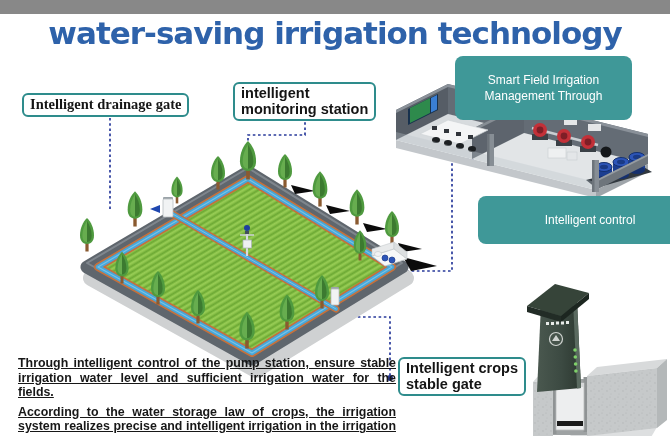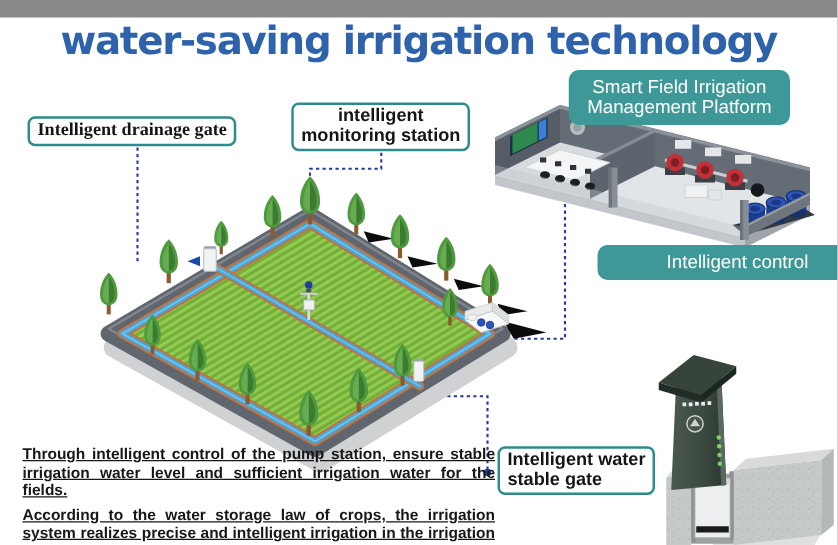--- a/index.html
+++ b/index.html
@@ -15,33 +15,33 @@
     position:relative;width:670px;height:436px;background:#ffffff;
     overflow:hidden;margin:14px auto;
   }
   .page-title{
     position:absolute;left:0;top:1px;width:670px;text-align:center;
     font-family:"DejaVu Sans",sans-serif;font-weight:700;font-size:31px;
     letter-spacing:-1px;color:var(--color-title-blue);white-space:nowrap;
   }
   .teal-label{
     position:absolute;background:var(--color-teal);color:#fff;
-    border-radius:8px;font-size:15px;line-height:16px;padding:6px 9px;
+    border-radius:8px;font-size:12px;line-height:16px;padding:16px 9px;
   }
   .teal-label .ln{display:block;}
   .lbl-platform{left:455px;top:42px;width:177px;text-align:center;}
   .lbl-pump-control{left:478px;top:182px;width:224px;text-align:center;}
   .white-label{
     position:absolute;background:#fff;border:2.5px solid var(--color-teal-border);
     border-radius:6px;color:#151515;font-weight:700;font-size:14.5px;
     line-height:15.5px;padding:2px 6px;white-space:nowrap;
   }
   .white-label .ln{display:block;}
   .lbl-drainage{left:22px;top:79px;font-family:Liberation Serif, serif;}
-  .lbl-monitoring{left:233px;top:68px;text-align:center;}
+  .lbl-monitoring{left:233px;top:68px;}
   .lbl-inlet{left:398px;top:343px;}
   .desc{
     position:absolute;left:18px;top:342px;width:378px;color:var(--color-text);
     font-weight:700;font-size:12.4px;line-height:14.5px;text-align:justify;text-decoration:underline;
   }
   .desc p + p{margin-top:5px;}
   svg.illu{position:absolute;}
   #field-svg{left:55px;top:125px;}
   #pump-svg{left:390px;top:56px;}
   #inlet-svg{left:525px;top:262px;}
@@ -294,38 +294,38 @@
       <circle cx="394" cy="256" r="3"></circle>
       <circle cx="337" cy="303" r="2.8"></circle>
       <circle cx="390" cy="364" r="3"></circle>
       <circle cx="247" cy="209" r="2.8"></circle>
     </g>
   </svg>
 
   
   <div class="teal-label lbl-platform">
     <span class="ln">Smart Field Irrigation</span>
-    <span class="ln">Management Platform</span>
+    <span class="ln">Management Through</span>
   </div>
 
   <div class="teal-label lbl-pump-control">
     <span class="ln">Intelligent control</span>
   </div>
 
   <div class="white-label lbl-drainage">
     <span class="ln">Intelligent drainage gate</span>
   </div>
 
   <div class="white-label lbl-monitoring">
     <span class="ln">intelligent</span>
     <span class="ln">monitoring station</span>
   </div>
 
   <div class="white-label lbl-inlet">
-    <span class="ln">Intelligent water</span>
+    <span class="ln">Intelligent crops</span>
     <span class="ln">stable gate</span>
   </div>
 
   
   <div class="desc">
     <p>Through intelligent control of the pump station, ensure stable irrigation water level and sufficient irrigation water for the fields.</p>
     <p>According to the water storage law of crops, the irrigation system realizes precise and intelligent irrigation in the irrigation area.</p>
   </div>
 
 </div>

